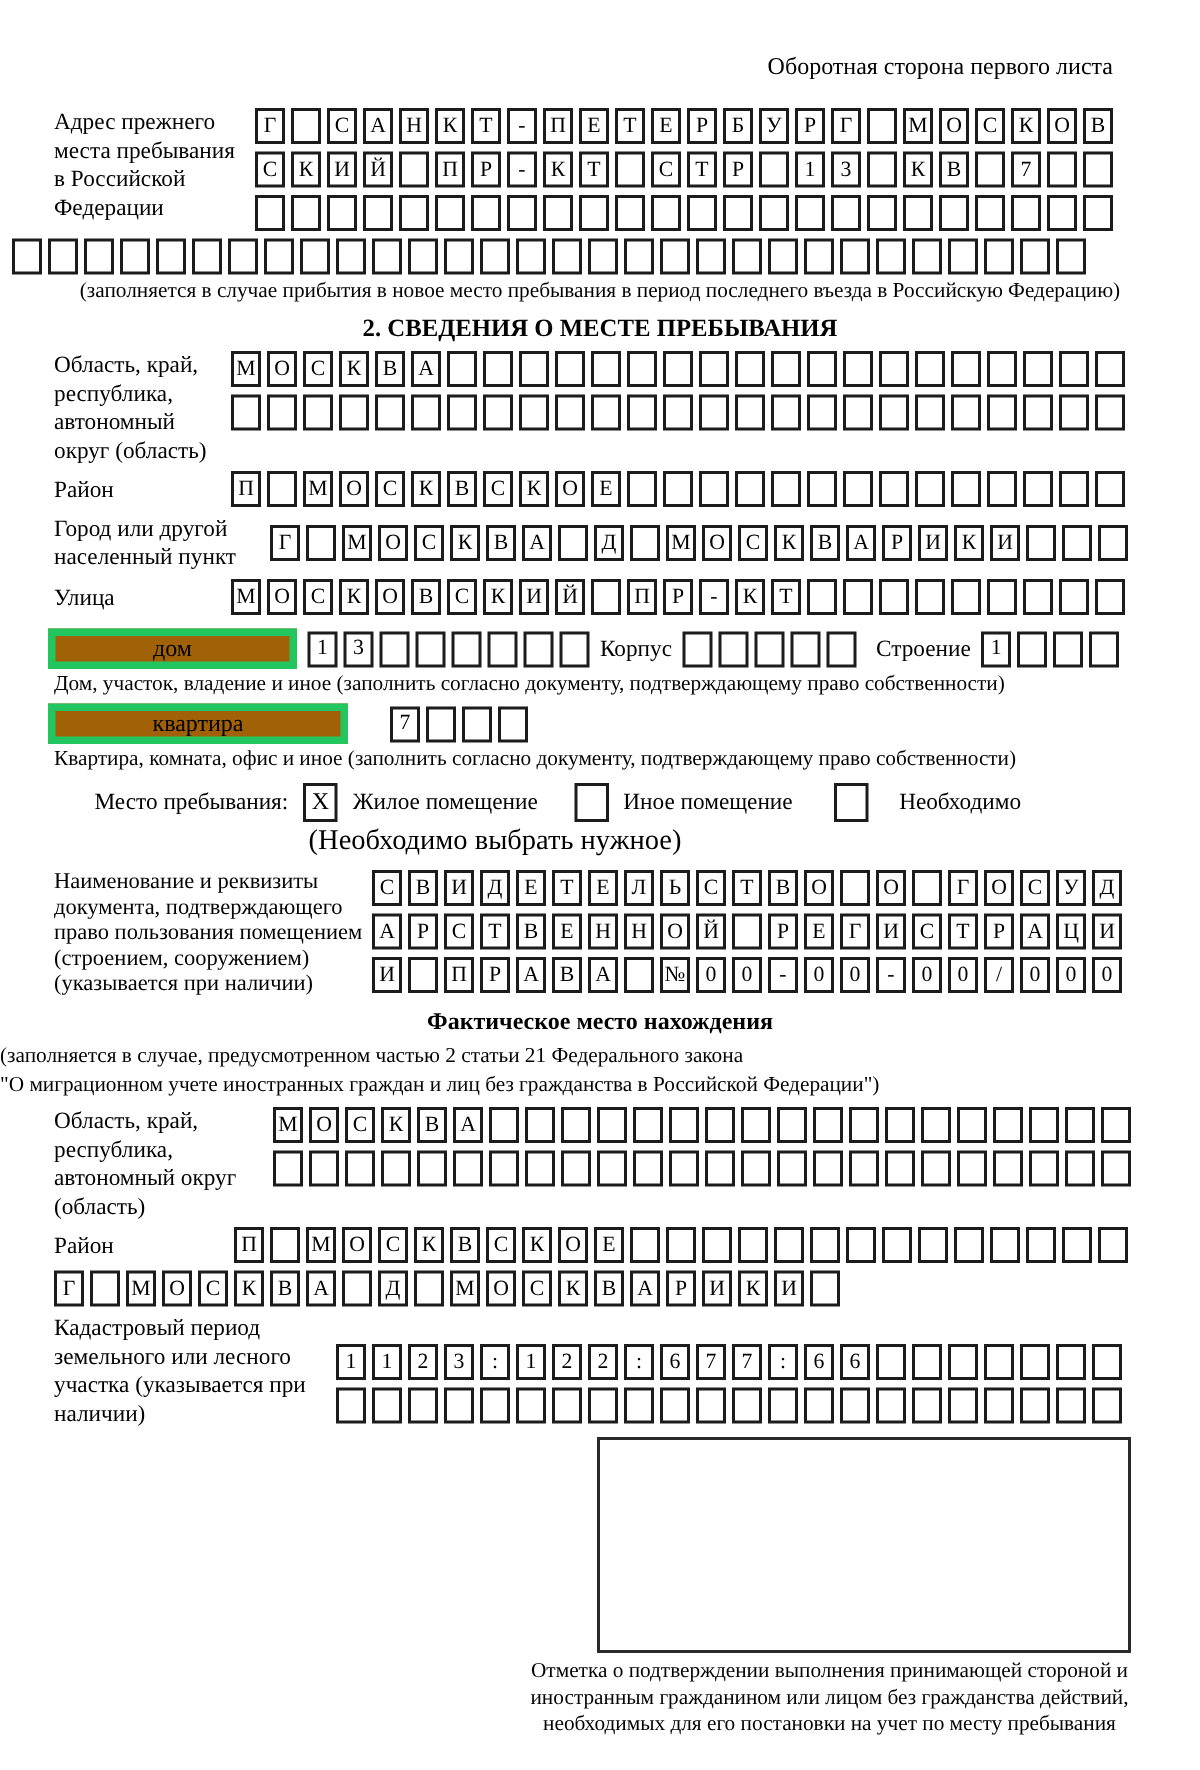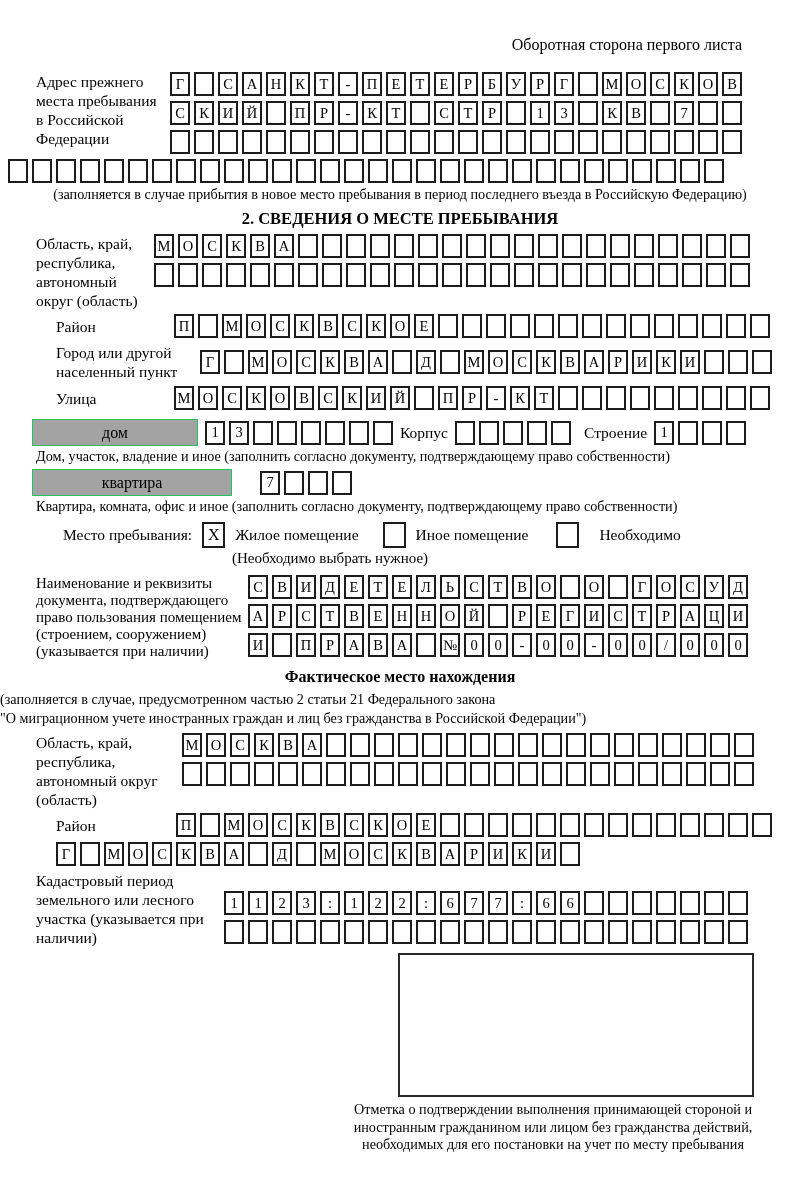--- a/index.html
+++ b/index.html
@@ -11,44 +11,44 @@
   .toptitle{padding-top:36px;padding-right:58px;text-align:right;font-size:16px;}
   
   .boxrow{display:flex;gap:4px;}
   .cell{
     box-sizing:border-box;flex:0 0 auto;width:20px;height:24px;
     border:2px solid #1c1c1c;display:flex;align-items:center;justify-content:center;
     font-size:14.5px;line-height:1;background:#fff;
   }
   .rows{display:flex;flex-direction:column;gap:5px;}
   .frow{display:flex;gap:6px;padding-left:36px;align-items:flex-start;}
-  .frow.center{align-items:center;margin-left:20px;}
+  .frow.center{align-items:center;}
   .lbl{font-size:15.5px;line-height:19px;flex:0 0 auto;}
   .w128{width:128px;} .w112{width:112px;} .w138{width:138px;} .w206{width:206px;font-size:15px;line-height:17px;}
   .w140{width:140px;} .w114{width:114px;} .w188{width:188px;} .w182{width:182px;}
   .fullrow{padding-left:8px;margin-top:5px;}
   .note{font-size:14.2px;text-align:center;margin-top:3px;}
   .note-left{font-size:14.2px;padding-left:36px;margin-top:2px;}
   .h2title{font-weight:bold;font-size:16.5px;text-align:center;margin-top:6px;margin-bottom:5px;}
   .subtitle{font-weight:bold;font-size:16px;text-align:center;margin-top:8px;}
   .mb4{margin-bottom:4px;} .mb5{margin-bottom:5px;}
   .domrow{display:flex;align-items:center;gap:7px;padding-left:32px;margin-top:9px;}
   .widebox{
-    box-sizing:border-box;border:1px solid #22c55e;height:27px;
-    display:flex;align-items:center;justify-content:center;font-size:16px;background:#a3a3a3;flex:0 0 auto;
+    box-sizing:border-box;border:5px solid #22c55e;height:27px;
+    display:flex;align-items:center;justify-content:center;font-size:16px;background:#a16207;flex:0 0 auto;
   }
   .wb-house{width:166px;} .wb-apt{width:200px;}
   .inl{font-size:15.5px;flex:0 0 auto;}
   .chkrow{display:flex;align-items:center;gap:10px;padding-left:36px;margin-top:7px;margin-left:27px;}
   .chk{
     box-sizing:border-box;width:23px;height:26px;border:2px solid #1c1c1c;
     display:flex;align-items:center;justify-content:center;font-size:16px;flex:0 0 auto;background:#fff;
   }
   .chklabel{font-size:15.5px;}
-  .nuzh{width:660px;text-align:center;font-size:15px;margin-top:2px;}
+  .nuzh{width:660px;text-align:center;font-size:19px;margin-top:2px;}
   .factnote{font-size:14.2px;text-align:left;line-height:19px;margin-top:4px;}
   .cad-rows{margin-top:20px;}
   .stampbox{
     box-sizing:border-box;width:356px;height:144px;border:2px solid #2a2a2a;
     margin-left:398px;margin-top:6px;background:#fff;
   }
   .stampnote{
     width:470px;margin-left:318px;margin-top:4px;
     text-align:center;font-size:14.2px;line-height:17.5px;
   }

